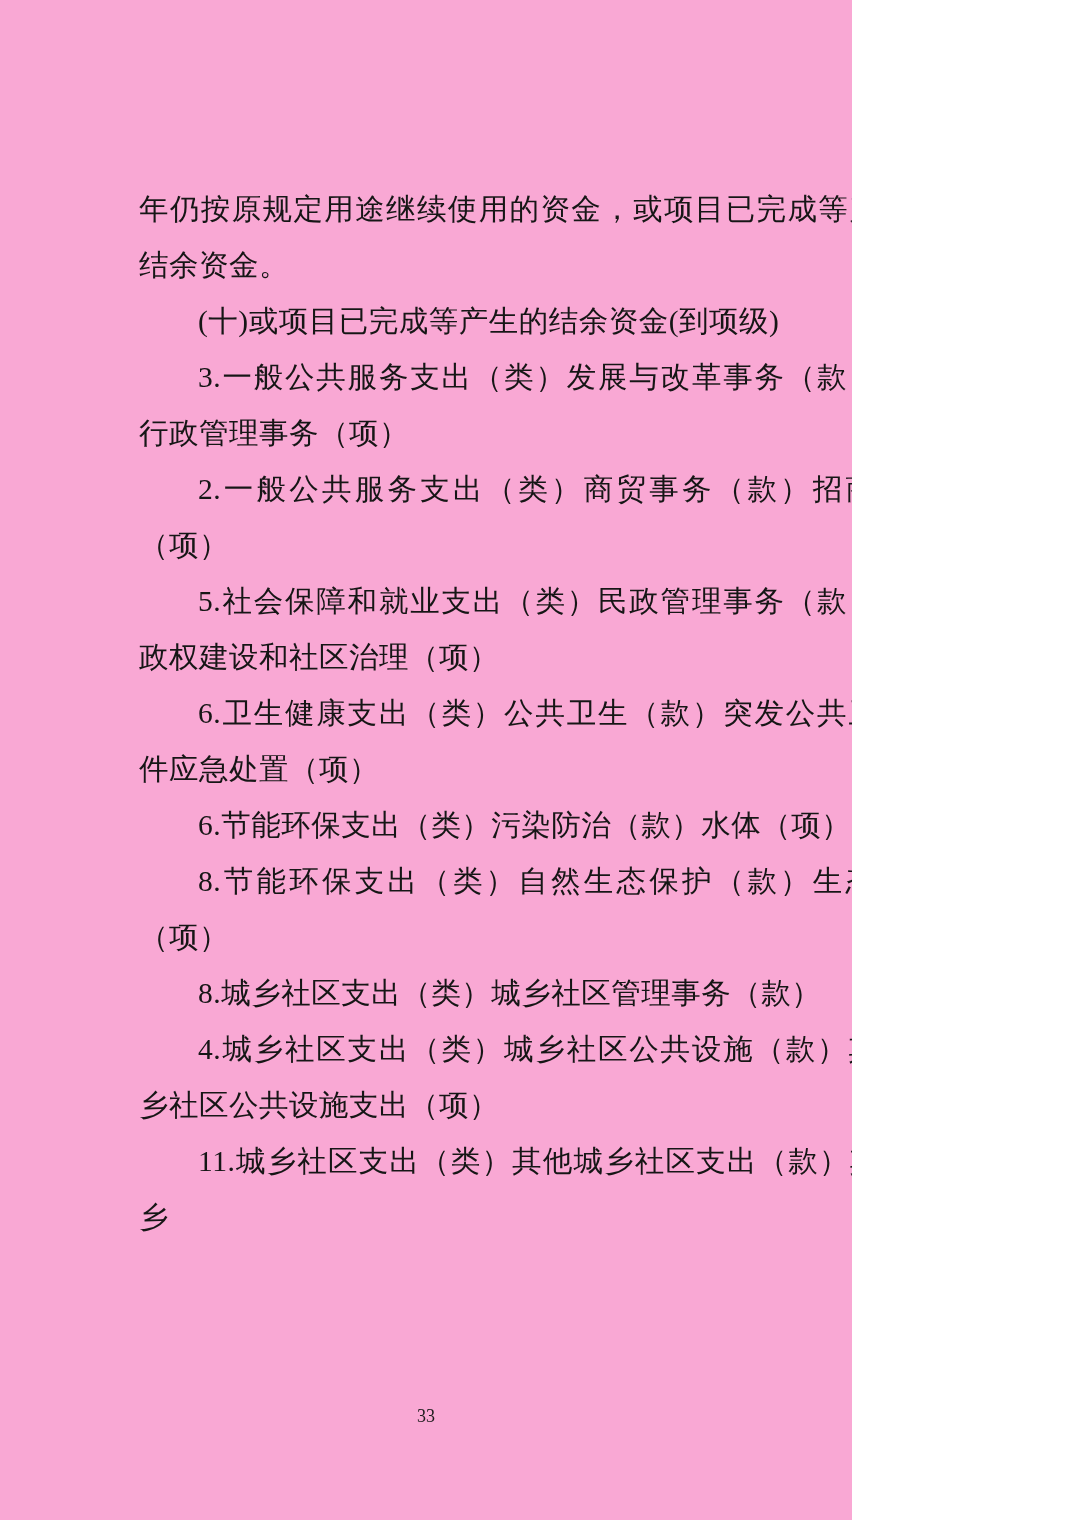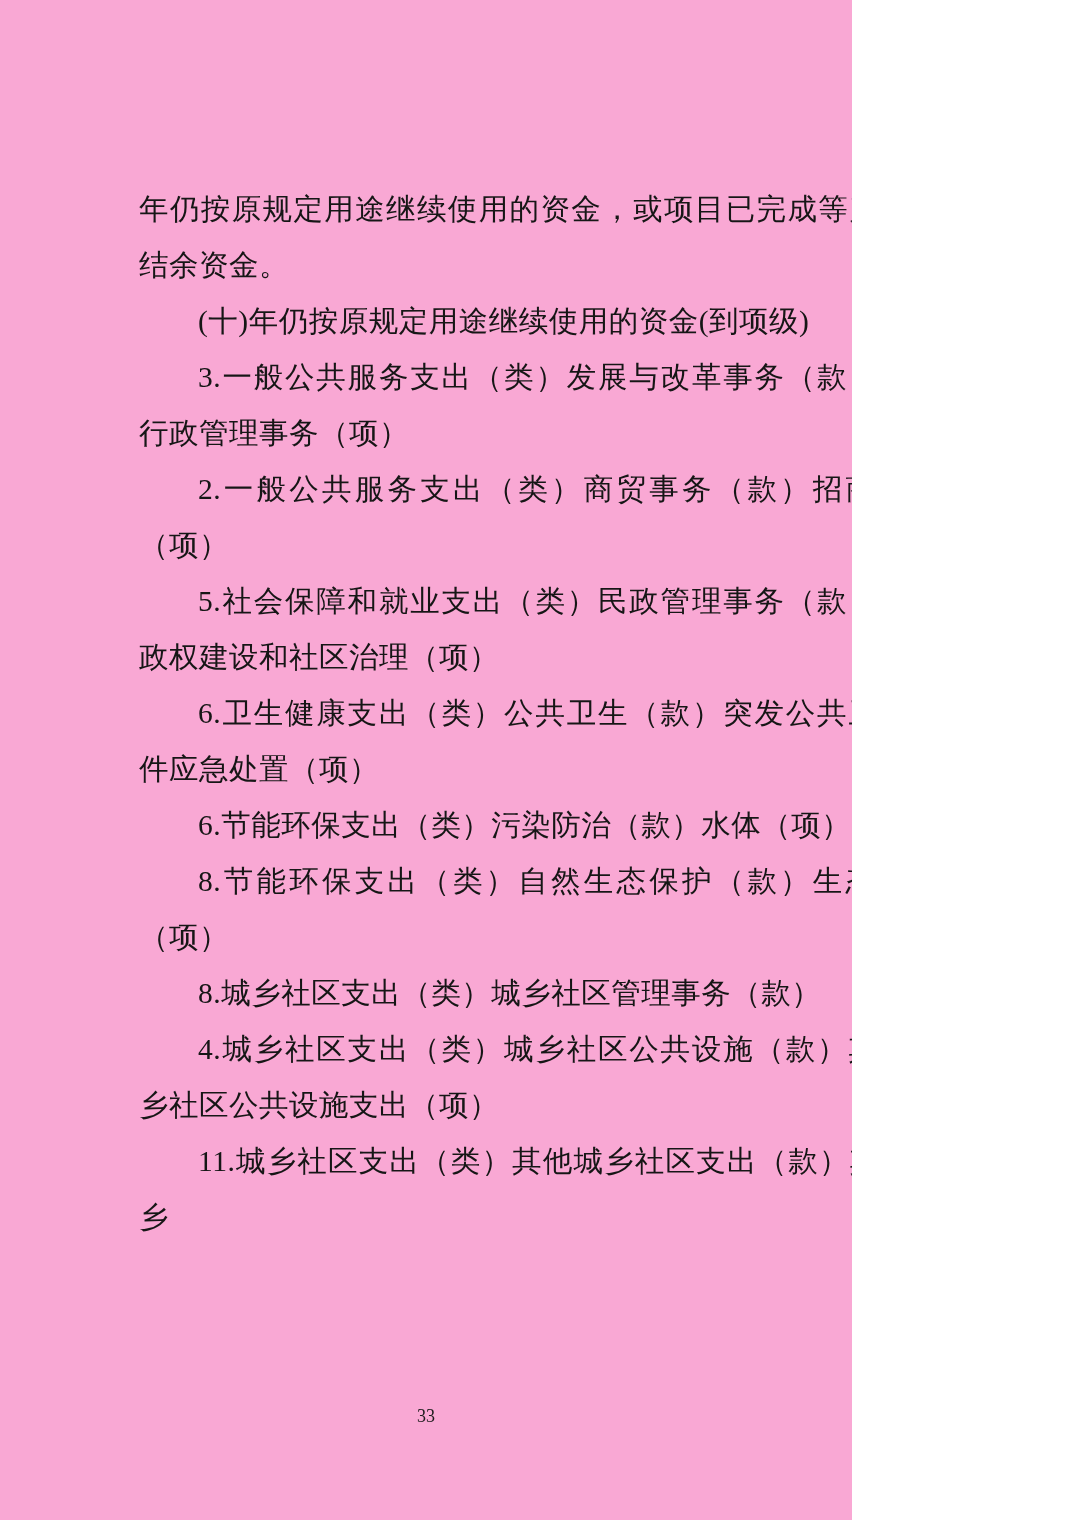--- a/index.html
+++ b/index.html
@@ -43,21 +43,21 @@
     font-size: 18px;
     color: #1c1c1c;
   }
 </style>
 </head>
 <body>
 
 <div class="page">
   <div class="doc-body" id="doc-body">
       <p class="para">年仍按原规定用途继续使用的资金，或项目已完成等产生的结余资金。</p>
-      <p class="para indent">(十)年仍按原规定用途继续使用的资金(到项级)</p>
+      <p class="para indent">(十)或项目已完成等产生的结余资金(到项级)</p>
       <p class="para indent">3.一般公共服务支出（类）发展与改革事务（款）一般行政管理事务（项）</p>
       <p class="para indent">2.一般公共服务支出（类）商贸事务（款）招商引资（项）</p>
       <p class="para indent">5.社会保障和就业支出（类）民政管理事务（款）基层政权建设和社区治理（项）</p>
       <p class="para indent">6.卫生健康支出（类）公共卫生（款）突发公共卫生事件应急处置（项）</p>
       <p class="para indent">6.节能环保支出（类）污染防治（款）水体（项）</p>
       <p class="para indent">8.节能环保支出（类）自然生态保护（款）生态保护（项）</p>
       <p class="para indent">8.城乡社区支出（类）城乡社区管理事务（款）</p>
       <p class="para indent">4.城乡社区支出（类）城乡社区公共设施（款）其他城乡社区公共设施支出（项）</p>
       <p class="para indent">11.城乡社区支出（类）其他城乡社区支出（款）其他城乡</p>
     </div>

